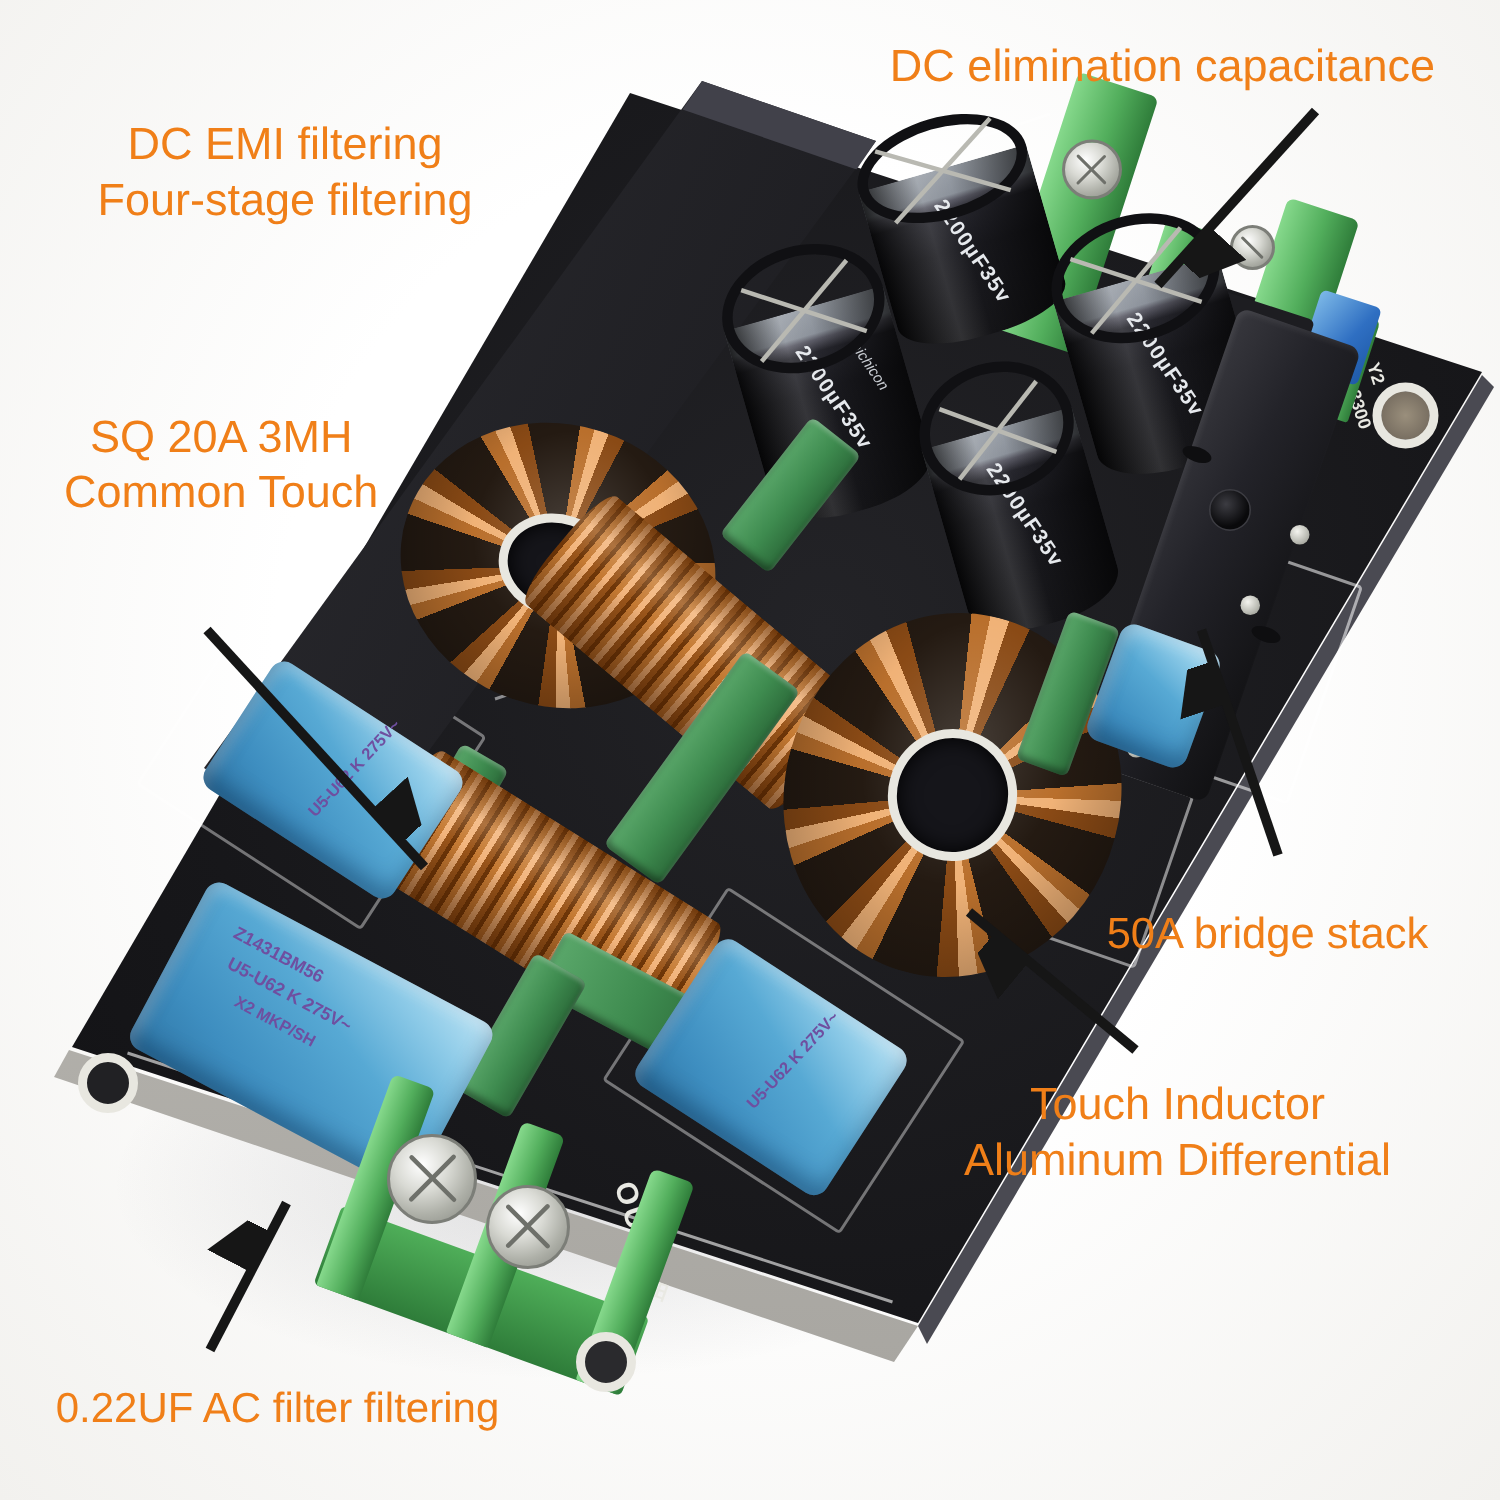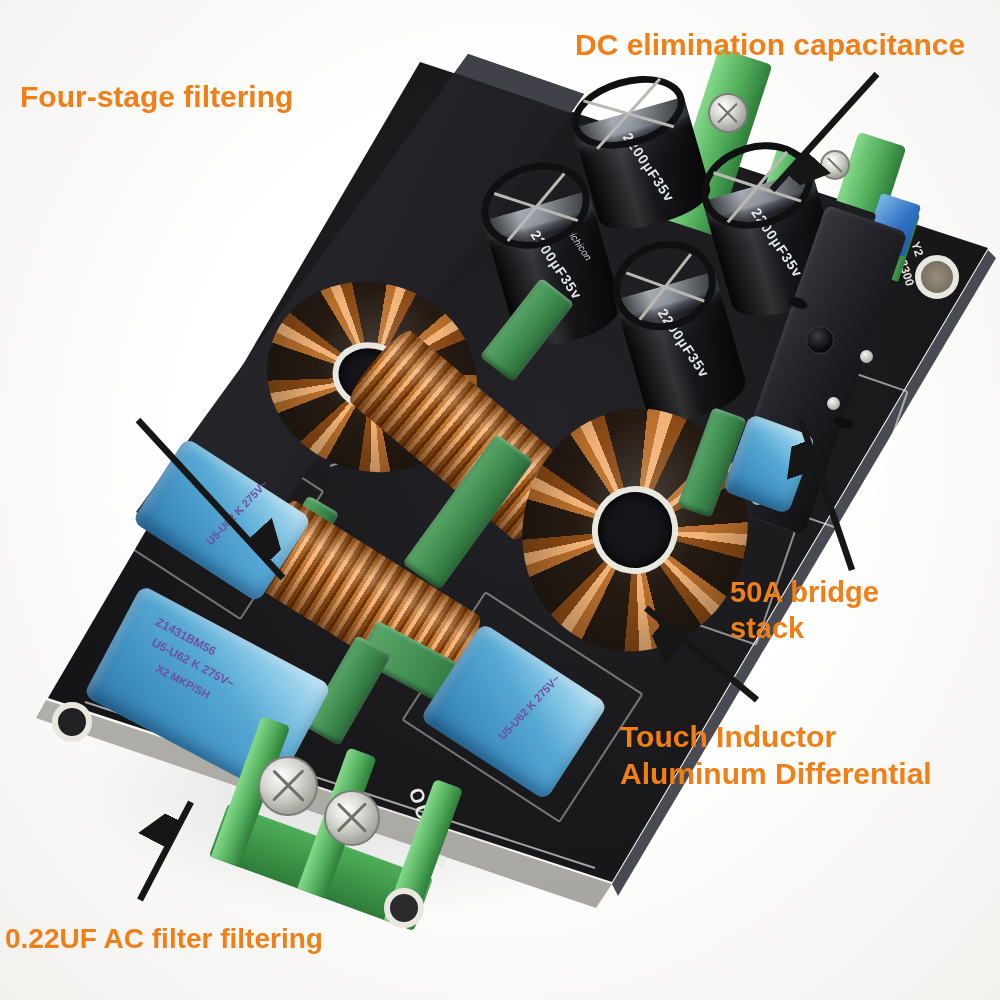--- a/index.html
+++ b/index.html
@@ -1,21 +1,21 @@
 <!DOCTYPE html>
 <html><head>
 <meta charset="utf-8">
 <style>
   html,body{margin:0;padding:0;}
   .scene{position:relative;width:1000px;height:1000px;overflow:hidden;
     background:radial-gradient(ellipse at 50% 45%, #ffffff 45%, #f2f1ee 100%);
     font-family:"Liberation Sans", sans-serif;}
   .abs{position:absolute;}
   
-  .ann{position:absolute;color:#f07f18;font-weight:700;line-height:1.24;}
+  .ann{position:absolute;color:#f07f18;font-weight:400;text-align:center;line-height:1.24;}
   
   .board-shadow{left:-40px;top:610px;width:820px;height:360px;
     background:radial-gradient(closest-side, rgba(80,80,88,.18), rgba(80,80,88,0) 72%);}
   .pcb{left:0;top:0;width:1000px;height:1000px;
     background:radial-gradient(ellipse at 55% 42%, #232327 0%, #17171a 55%, #101013 100%);
     clip-path:polygon(420px 62px, 988px 248px, 612px 882px, 48px 698px);}
   .pcb-side{left:0;top:0;width:1000px;height:1000px;
     background:linear-gradient(#cbc9c3,#a5a39e);
     clip-path:polygon(46px 700px, 612px 884px, 596px 908px, 36px 718px);}
   .pcb-side-r{left:0;top:0;width:1000px;height:1000px;background:#4a4a52;
@@ -236,25 +236,28 @@
     <line x1="138" y1="420" x2="283" y2="578" stroke="#161616" stroke-width="6.5" marker-end="url(#ah)"></line>
     <line x1="852" y1="570" x2="801" y2="420" stroke="#161616" stroke-width="6.5" marker-end="url(#ah)"></line>
     <line x1="757" y1="700" x2="646" y2="608" stroke="#161616" stroke-width="6.5" marker-end="url(#ah)"></line>
     <line x1="140" y1="900" x2="191" y2="802" stroke="#161616" stroke-width="6.5" marker-end="url(#ah)"></line>
   </svg>
 
   <div class="ann" style="left:575px;top:26px;width:400px;font-size:30px;">
     <div>DC elimination capacitance</div>
   </div>
   <div class="ann" style="left:20px;top:78px;width:340px;font-size:30px;">
+    <div>DC EMI filtering</div>
     <div>Four-stage filtering</div>
   </div>
   <div class="ann" style="left:15px;top:273px;width:265px;font-size:30px;">
-  </div>
-  <div class="ann" style="left:730px;top:575px;width:230px;font-size:29px;">
+    <div>SQ 20A 3MH</div>
+    <div>Common Touch</div>
+  </div>
+  <div class="ann" style="left:730px;top:606px;width:230px;font-size:29px;">
     <div>50A bridge stack</div>
   </div>
   <div class="ann" style="left:620px;top:718px;width:330px;font-size:30px;">
     <div>Touch Inductor</div>
     <div>Aluminum Differential</div>
   </div>
   <div class="ann" style="left:5px;top:922px;width:360px;font-size:28px;">
     <div>0.22UF AC filter filtering</div>
   </div>
 

